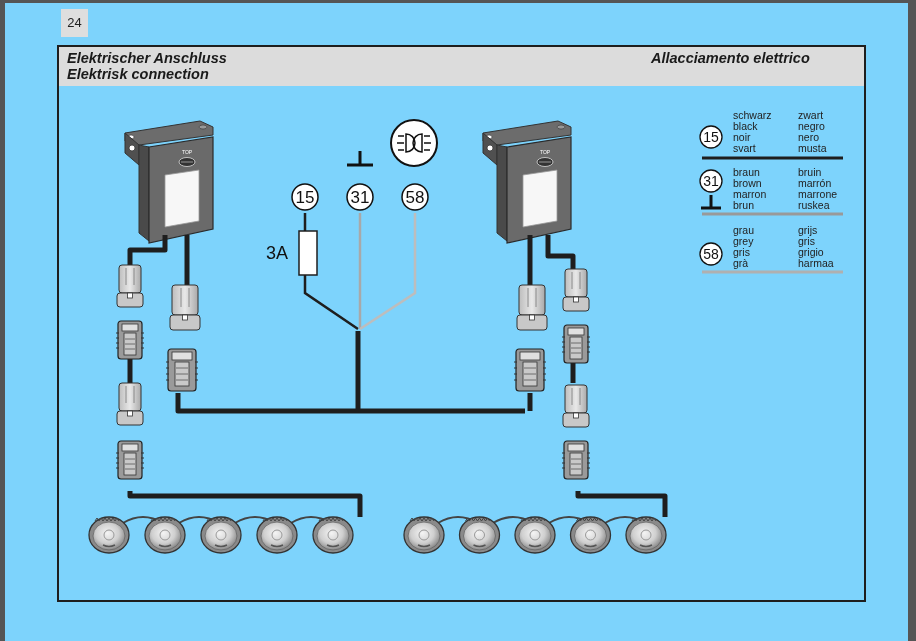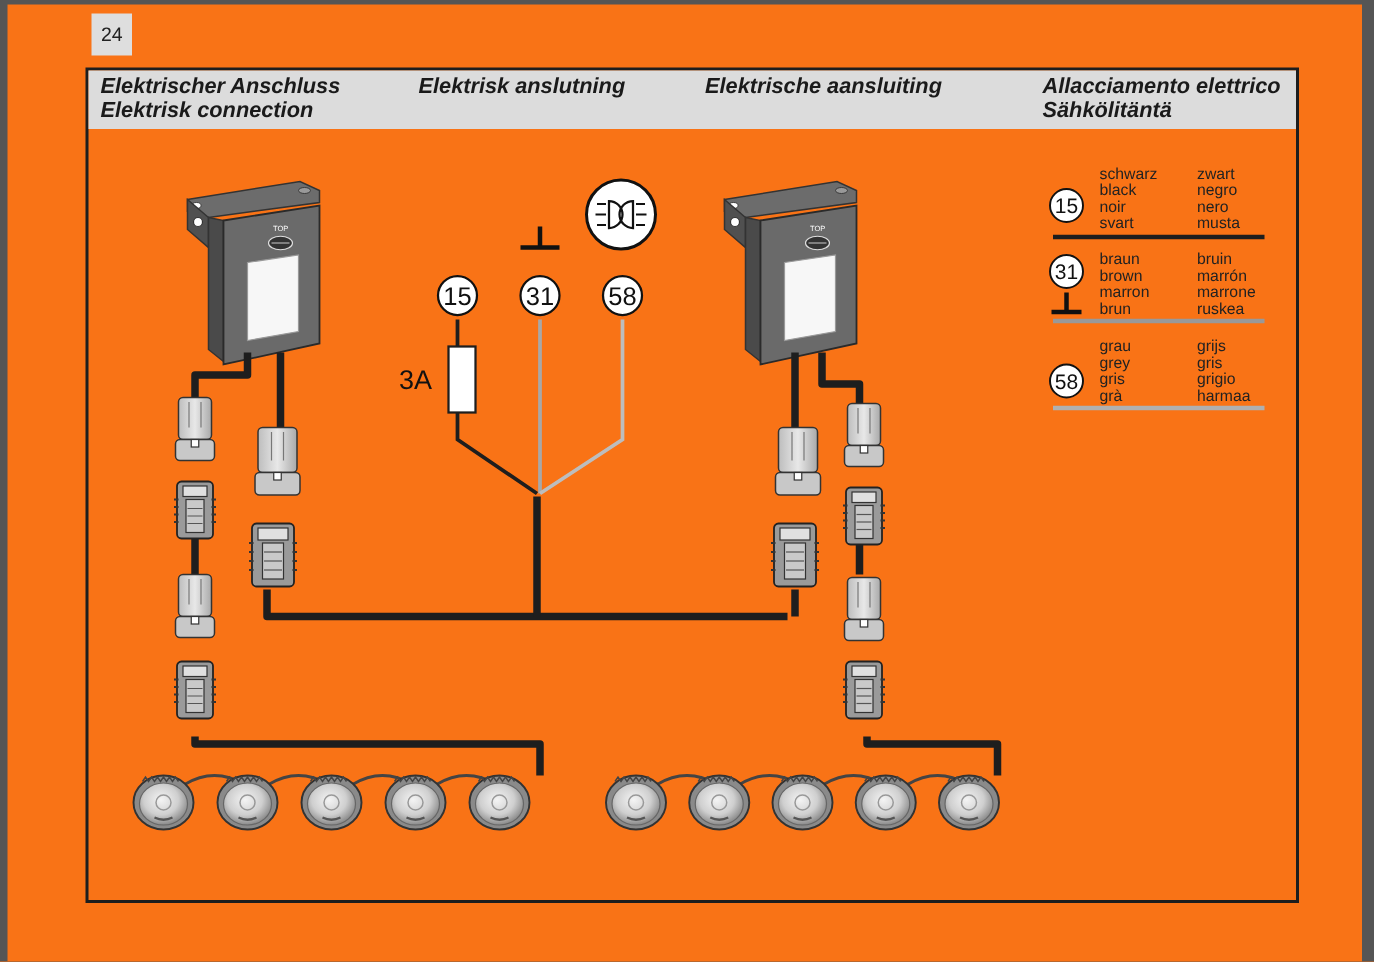--- a/index.html
+++ b/index.html
@@ -3,21 +3,21 @@
 <meta charset="utf-8">
 <style>
   html, body { margin: 0; padding: 0; }
   body {
     width: 916px; height: 641px; position: relative; overflow: hidden;
     background: #555555;
     font-family: "Liberation Sans", sans-serif;
   }
   .page {
     position: absolute; left: 5px; top: 3px; width: 903px; height: 638px;
-    background: #f97316;
+    background: #7dd3fc;
   }
   .page-number {
     position: absolute; left: 56px; top: 6px; width: 27px; height: 28px;
     background: #dedede; color: #222;
     font-size: 13px; line-height: 28px; text-align: center;
   }
   .frame {
     position: absolute; left: 52px; top: 42px; width: 805px; height: 553px;
     border: 2px solid #1e1e1e; box-sizing: content-box;
   }
@@ -46,28 +46,25 @@
 <div class="page">
   <div class="page-number">24</div>
 
   <div class="frame">
     <div class="header-band">
       <div class="header-col" style="left:8px">
         <div>Elektrischer Anschluss</div>
         <div>Elektrisk connection</div>
       </div>
       <div class="header-col" style="left:220px">
-        <div>Elektrisk anslutning</div>
       </div>
       <div class="header-col" style="left:411px">
-        <div>Elektrische aansluiting</div>
       </div>
-      <div class="header-col" style="left:636px">
+      <div class="header-col" style="left:592px">
         <div>Allacciamento elettrico</div>
-        <div>Sähkölitäntä</div>
       </div>
     </div>
   </div>
 
   <svg class="diagram" width="903" height="638" viewBox="0 0 903 638">
     <defs>
       <radialGradient id="lampLens" cx="45%" cy="40%" r="60%">
         <stop offset="0%" stop-color="#f4f4f4"></stop>
         <stop offset="60%" stop-color="#cfcfcf"></stop>
         <stop offset="100%" stop-color="#8a8a8a"></stop>

